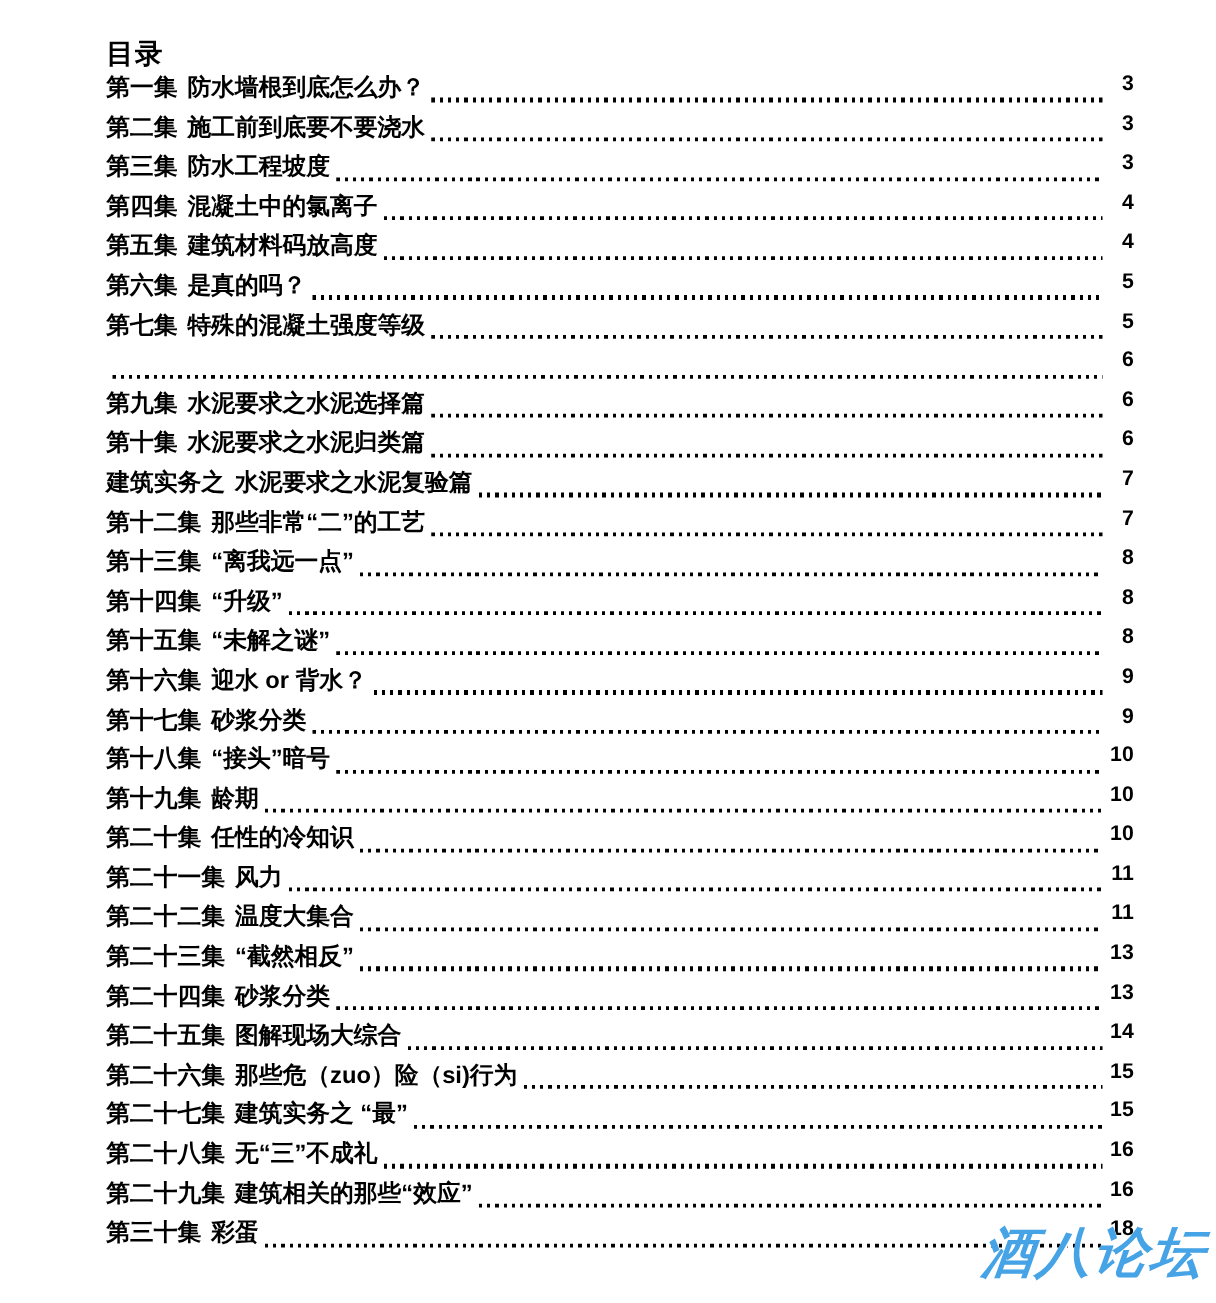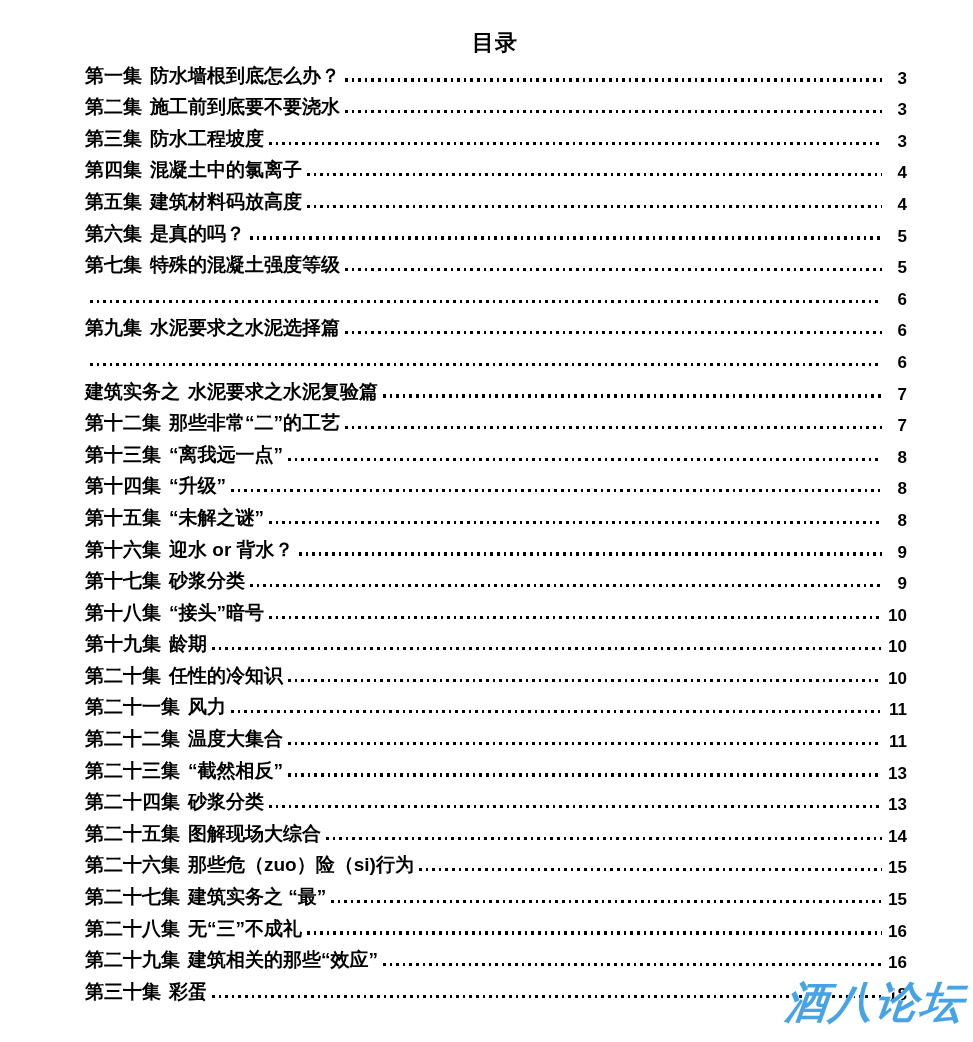--- a/index.html
+++ b/index.html
@@ -13,36 +13,35 @@
   }
   .page {
     position: absolute;
     inset: 0;
     background: #ffffff;
   }
   .toc-title {
     margin-top: 28px;
     padding-left: 85px;
     padding-right: 68px;
-    text-align: center;
     font-size: 22px;
     font-weight: bold;
     color: #000000;
     letter-spacing: 1px;
   }
   .toc-list {
     position: absolute;
     top: 57px;
     left: 85px;
     right: 66px;
   }
   .toc-row {
     height: 31.6px;
     display: flex;
-    align-items: flex-end;
+    align-items: flex-start;
     white-space: nowrap;
   }
   .toc-label {
     font-size: 19px;
     font-weight: bold;
     color: #000000;
     flex: 0 0 auto;
   }
   .toc-chapter { margin-right: 8px; }
   .toc-leader {
@@ -127,20 +126,21 @@
     <span class="toc-page">6</span>
   </div>
 
   <div class="toc-row">
     <span class="toc-label"><span class="toc-chapter">第九集</span><span class="toc-text">水泥要求之水泥选择篇</span></span>
     <span class="toc-leader"></span>
     <span class="toc-page">6</span>
   </div>
 
   <div class="toc-row">
+    <span class="toc-label"><span class="toc-chapter">第十集</span><span class="toc-text">水泥要求之水泥归类篇</span></span>
     <span class="toc-leader"></span>
     <span class="toc-page">6</span>
   </div>
 
   <div class="toc-row">
     <span class="toc-label"><span class="toc-chapter">建筑实务之</span><span class="toc-text">水泥要求之水泥复验篇</span></span>
     <span class="toc-leader"></span>
     <span class="toc-page">7</span>
   </div>
 

